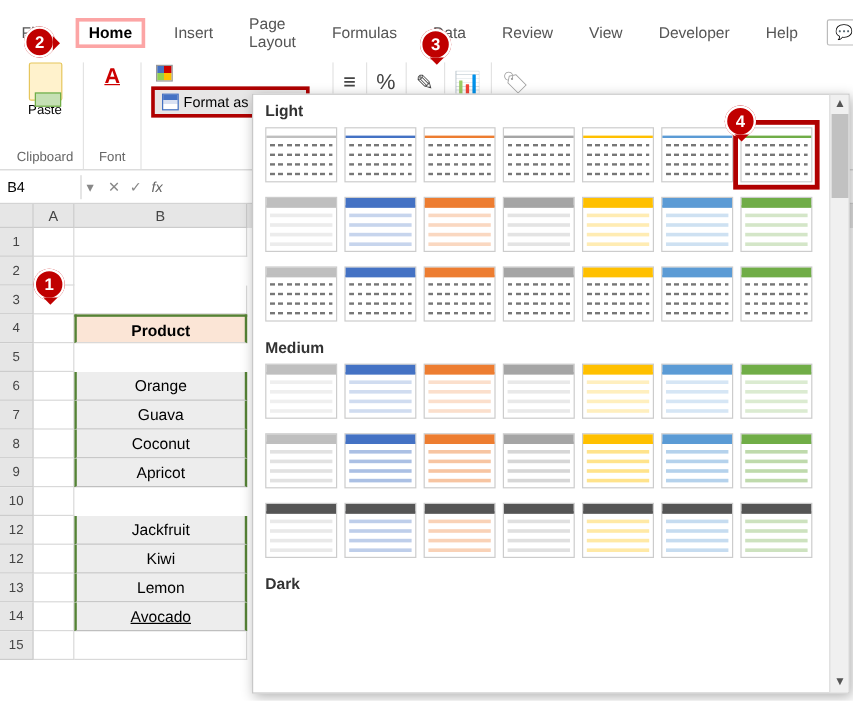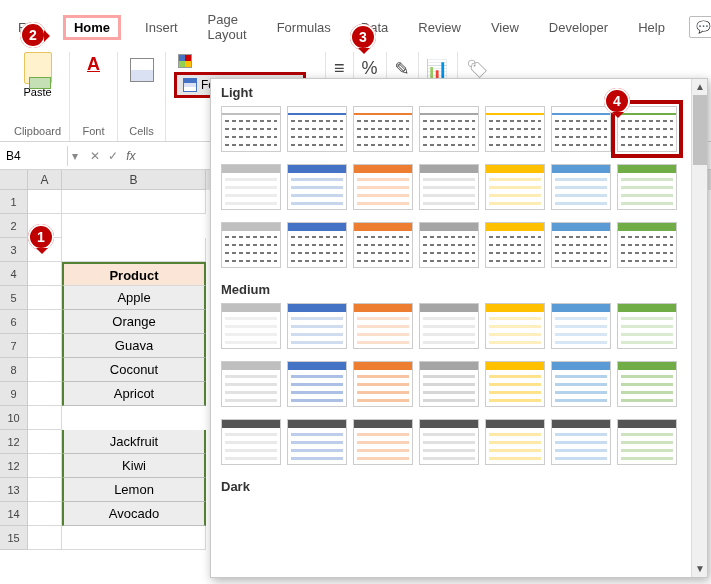--- a/index.html
+++ b/index.html
@@ -45,21 +45,21 @@
 .rows { }
 .gridrow { display: flex; height: 24px; font-size: 13px; }
 .rowh { width: 28px; background: #e6e6e6; border-right: 1px solid #ccc; border-bottom: 1px solid #ccc; text-align: center; font-size: 11px; line-height: 24px; color: #444; }
 .cell { border-right: 1px solid #d9d9d9; border-bottom: 1px solid #d9d9d9; line-height: 24px; text-align: center; }
 .c2 { width: 144px; }
 .c1 { width: 34px; }
 .section-title { background: #d9e1f2; color: #203864; font-weight: 600; border: 1px solid #8ea9db; width: 144px; }
 .thick-left { border-left: 2px solid #548235; }
 .thick-right { border-right: 2px solid #548235; }
 .thick-top { border-top: 2px solid #548235; }
-.thick-bot { border-bottom: 2px solid #548235; }
+.thick-bot { border-bottom: 2px solid #548235; text-decoration: underline; }
 .hdr-cell { background: #fbe5d6; font-weight: bold; }
 .data-cell { background: #ededed; border-bottom: 1px solid #bfbfbf; }
 
 
 .ts-popup { position: absolute; left: 210px; top: 78px; width: 498px; height: 500px; background: #fff; border: 1px solid #c8c8c8; box-shadow: 2px 3px 10px rgba(0,0,0,0.3); z-index: 10; }
 .ts-popup .scroll { position: absolute; right: 0; top: 0; width: 16px; height: 100%; background: #f0f0f0; border-left: 1px solid #dcdcdc; }
 .scroll .thumb { position: absolute; top: 16px; width: 14px; left: 1px; height: 70px; background: #c1c1c1; }
 .scroll .arr { position: absolute; width: 16px; height: 16px; text-align: center; font-size: 10px; color: #555; line-height: 16px; }
 .ts-section { padding: 6px 10px 2px; font-weight: 600; font-size: 13px; color: #333; }
 .ts-grid { display: flex; flex-wrap: wrap; gap: 6px; padding: 4px 10px 8px; }
@@ -104,24 +104,20 @@
 <div class="ribbon">
   <div class="group" style="width:64px;">
     <div class="paste-icon"></div>
     <div style="font-size:11px;">Paste</div>
     <div class="group-label">Clipboard</div>
   </div>
   <div class="group" style="width:48px;">
     <div class="font-icon"><span class="font-u">A</span></div>
     <div class="group-label">Font</div>
   </div>
-  <div class="group" style="width:48px;">
-    <div class="cells-icon" style="margin-top:6px;"></div>
-    <div class="group-label">Cells</div>
-  </div>
   <div class="group styles-group" style="width:160px; align-items:flex-start;">
     <div class="cond-fmt">
       <span class="cond-fmt-icon"></span>
     </div>
     <div class="fmt-table-btn">
       <span class="fmt-table-icon"></span>
       <span>Format as Table</span>
       <span>▾</span>
     </div>
   </div>
@@ -179,21 +175,20 @@
         <div class="cell c2"></div>
       </div>
       <div class="gridrow">
         <div class="rowh">4</div>
         <div class="cell c1"></div>
         <div class="cell c2 hdr-cell thick-left thick-right thick-top">Product</div>
       </div>
       <div class="gridrow">
         <div class="rowh">5</div>
         <div class="cell c1"></div>
-        <div class="cell c2 data-cell thick-left thick-right">Apple</div>
       </div>
       <div class="gridrow">
         <div class="rowh">6</div>
         <div class="cell c1"></div>
         <div class="cell c2 data-cell thick-left thick-right">Orange</div>
       </div>
       <div class="gridrow">
         <div class="rowh">7</div>
         <div class="cell c1"></div>
         <div class="cell c2 data-cell thick-left thick-right">Guava</div>

